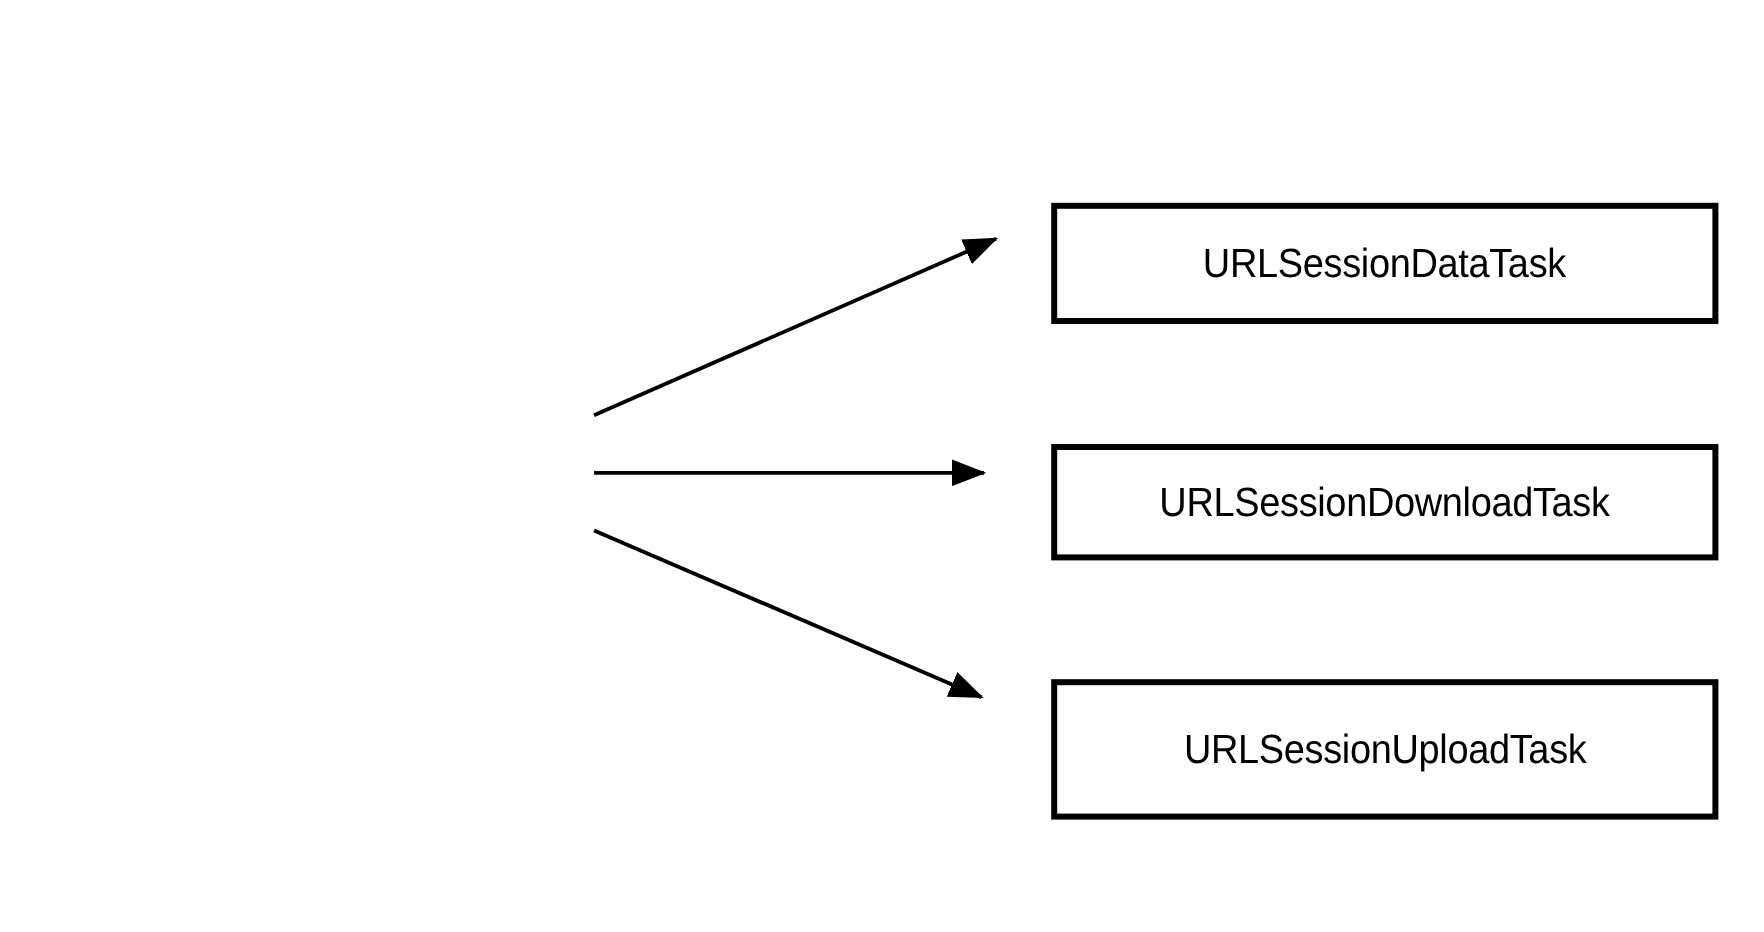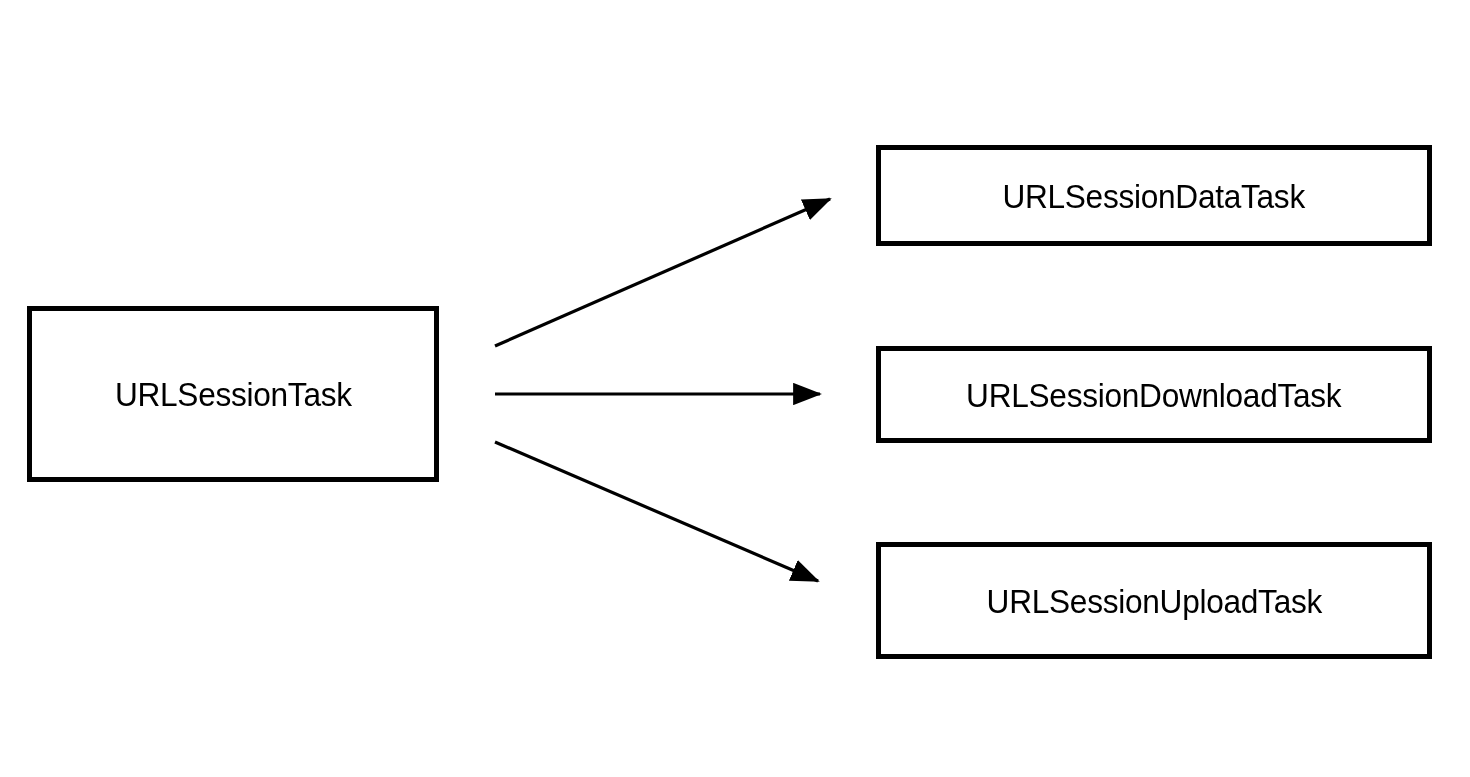--- a/index.html
+++ b/index.html
@@ -17,20 +17,21 @@
     font-family: "Liberation Sans", "DejaVu Sans", sans-serif;
   }
   .node-box {
     position: absolute;
     box-sizing: border-box;
     background: #ffffff;
     border: 5px solid #000000;
     display: flex;
     align-items: center;
     justify-content: center;
+    margin-top: 24px;
   }
   .node-label {
     color: #000000;
     font-size: 34px;
     font-weight: 400;
     letter-spacing: -0.3px;
     line-height: 1;
     white-space: nowrap;
     transform: scaleX(0.93);
     transform-origin: center center;
@@ -86,23 +87,20 @@
     <defs>
       <marker id="arrowhead" markerWidth="9" markerHeight="7" refX="8.4" refY="3.5" orient="auto" markerUnits="strokeWidth">
         <polygon points="0,0 9,3.5 0,7" fill="#000000"></polygon>
       </marker>
     </defs>
     <line x1="495" y1="346" x2="830" y2="199" marker-end="url(#arrowhead)"></line>
     <line x1="495" y1="394" x2="820" y2="394" marker-end="url(#arrowhead)"></line>
     <line x1="495" y1="442" x2="818" y2="581" marker-end="url(#arrowhead)"></line>
   </svg>
 
-  <div class="node-box" id="node-parent">
-    <span class="node-label">URLSessionTask</span>
-  </div>
 
   <div class="node-box" id="node-data">
     <span class="node-label">URLSessionDataTask</span>
   </div>
 
   <div class="node-box" id="node-download">
     <span class="node-label">URLSessionDownloadTask</span>
   </div>
 
   <div class="node-box" id="node-upload">

